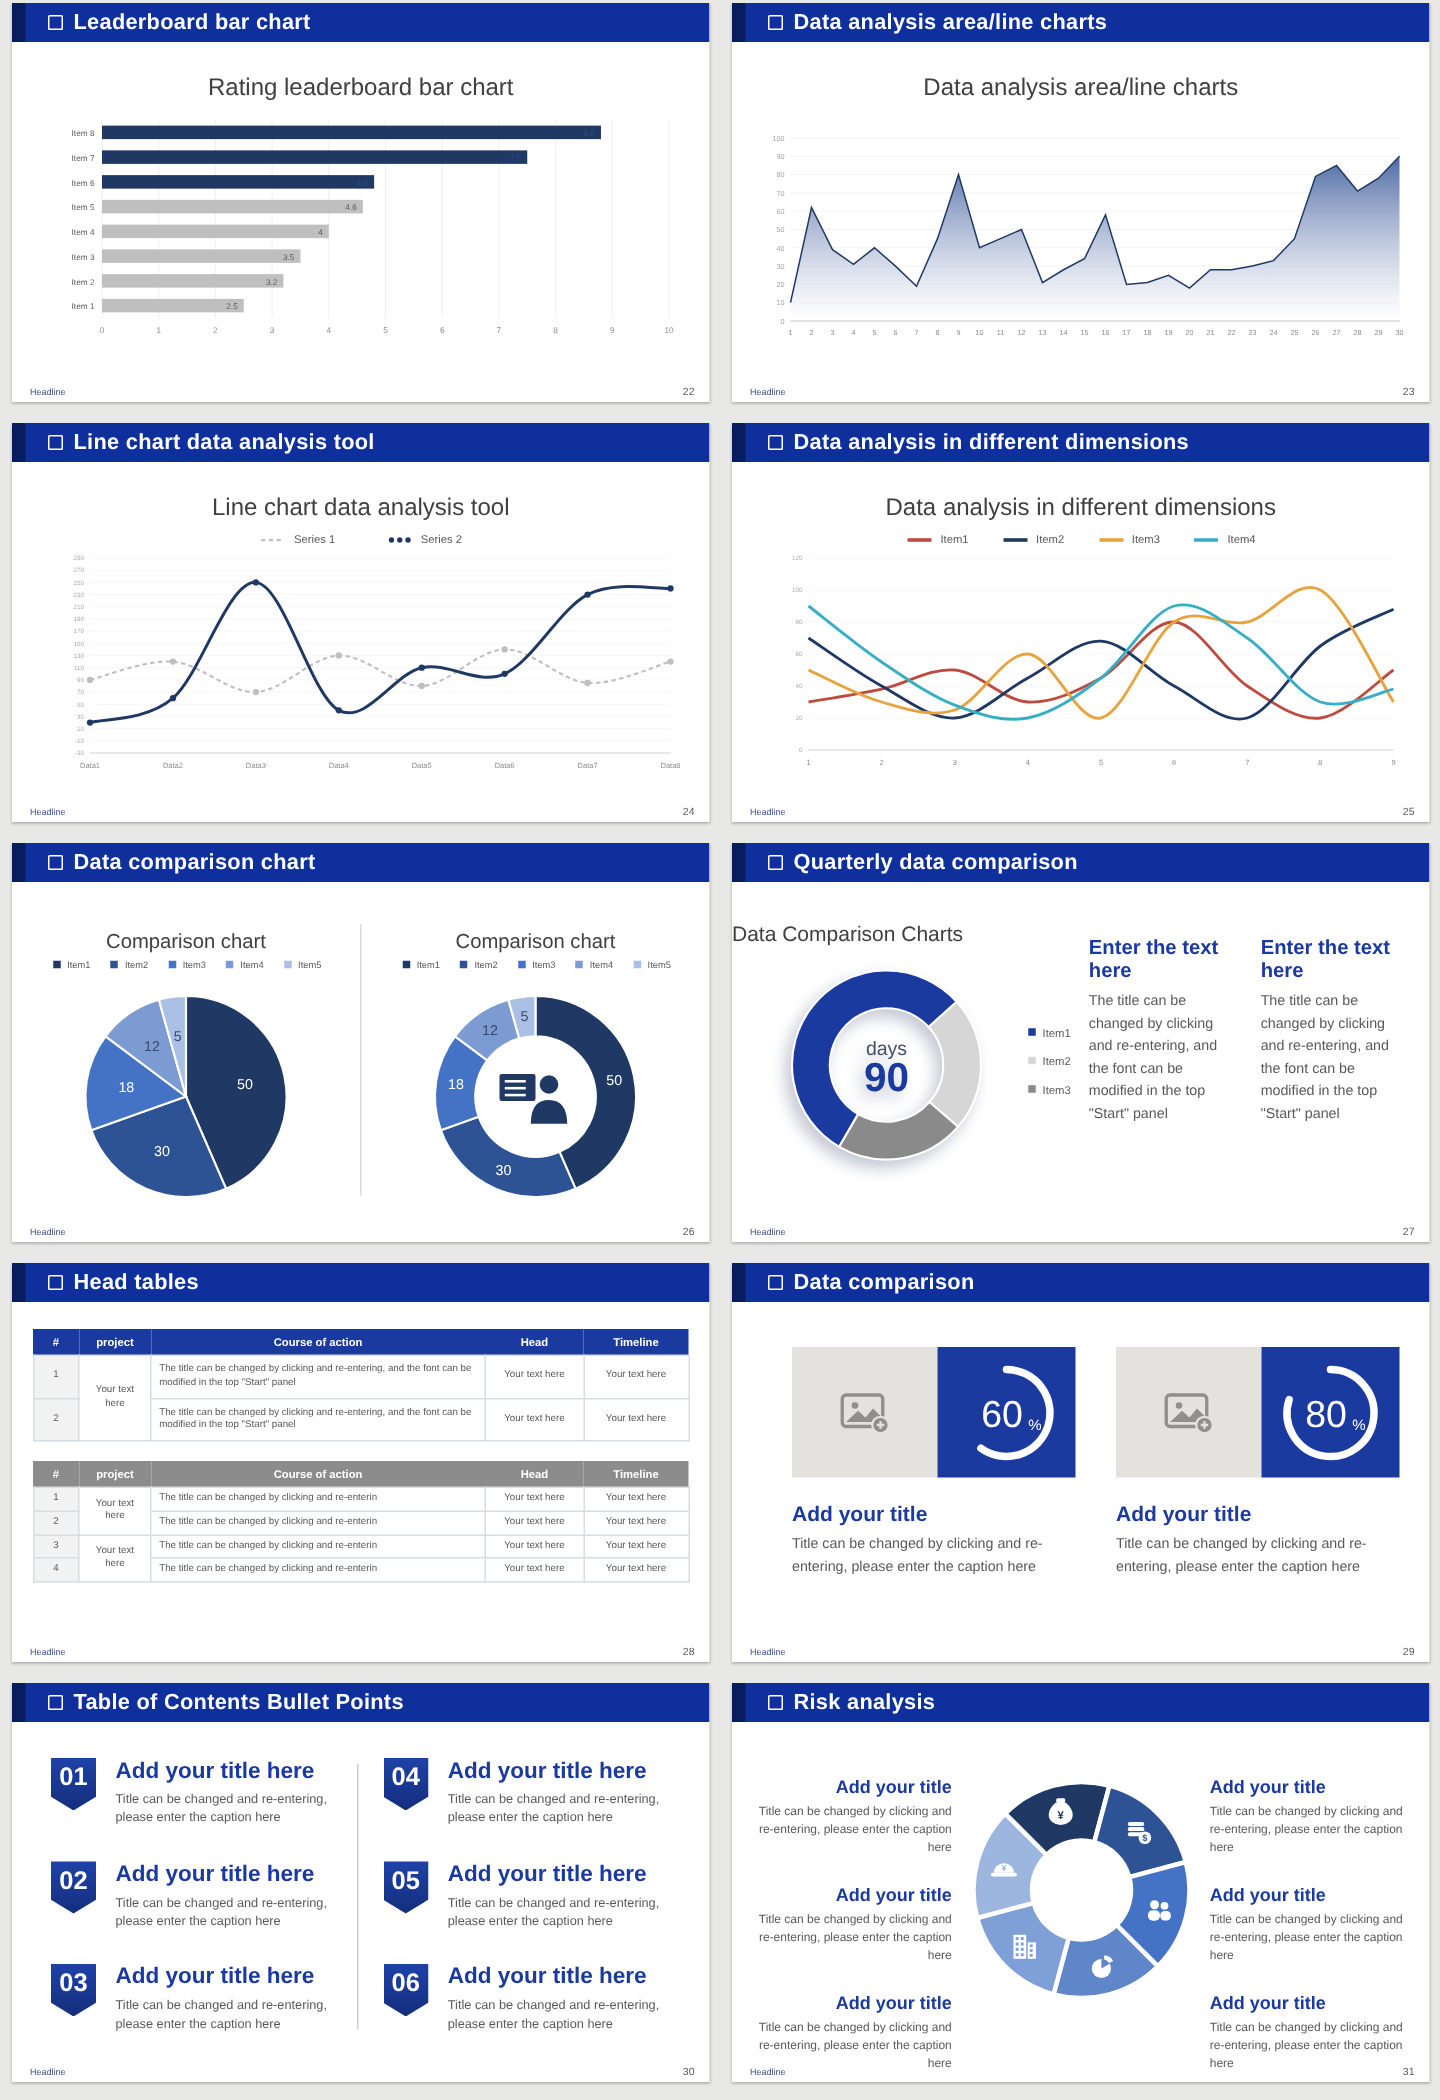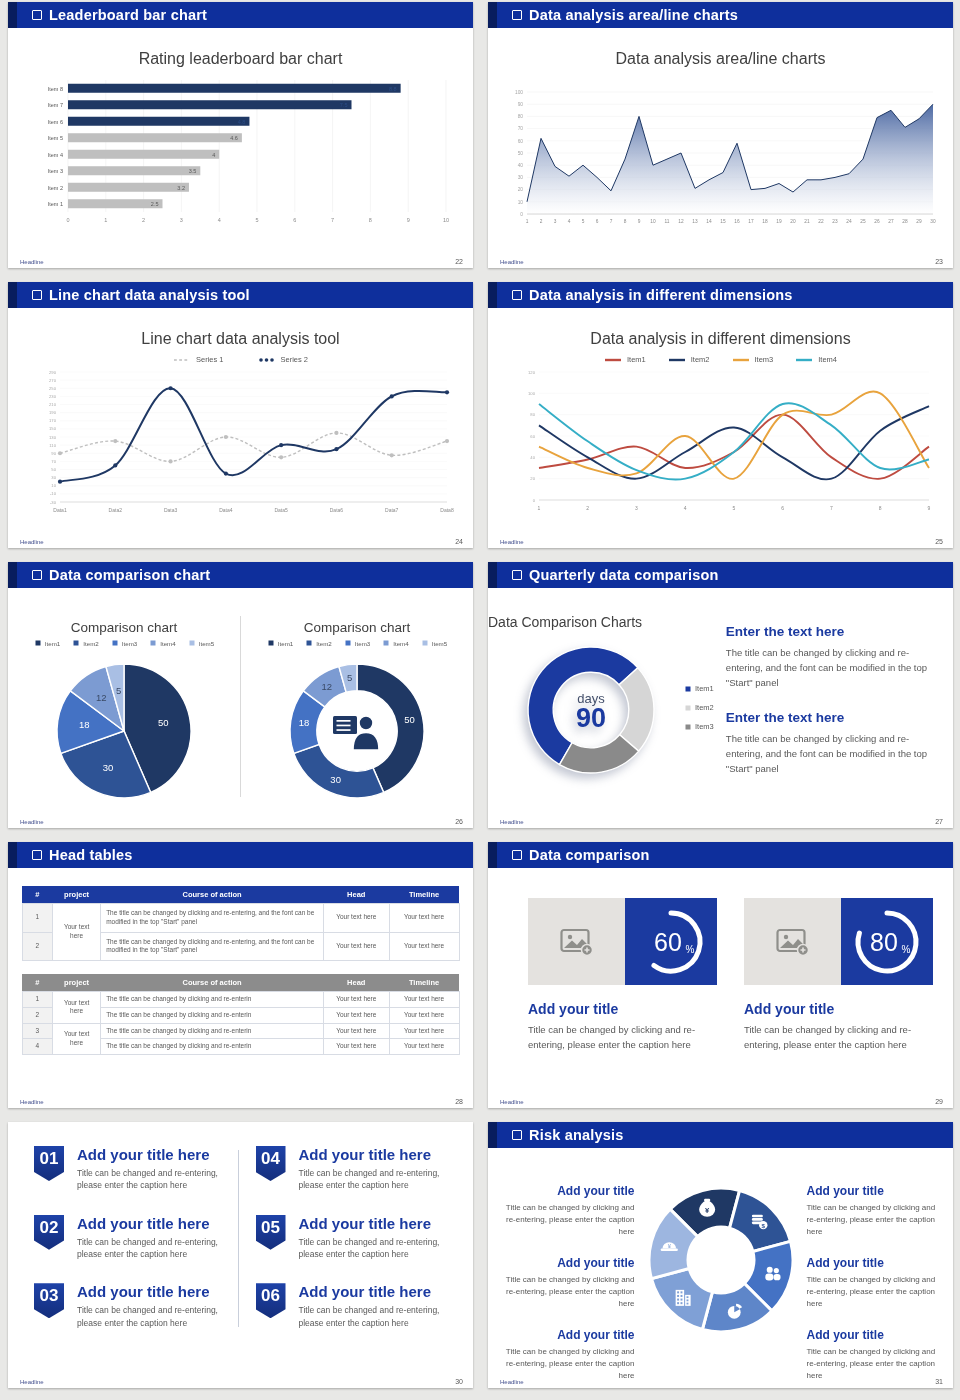--- a/index.html
+++ b/index.html
@@ -12,33 +12,33 @@
   .hsq{width:8px;height:8px;border:1.7px solid #fff;border-radius:1px;margin-right:7px;flex:none}
   .sfoot{position:absolute;left:12px;right:10px;bottom:3px;display:flex;justify-content:space-between;align-items:baseline}
   .brand{font-size:6px;color:#44518F}
   .pageno{font-size:7px;color:#595959}
   .ctitle{text-align:center;font-size:16px;color:#404040;margin-top:22px}
   .chartbox{display:block;margin:8px auto 0}
   svg text{font-family:"Liberation Sans",sans-serif}
   .legend{display:flex;justify-content:center;align-items:center;gap:34px;font-size:7.5px;color:#595959;margin-top:7px}
   .legend.tight{gap:12px;font-size:6.2px;margin-top:4px}
   .legend.vert{flex-direction:column;align-items:flex-start;gap:10px;font-size:7.5px;margin:0}
-  .lgItem{display:flex;align-items:flex-end;gap:3px}
+  .lgItem{display:flex;align-items:center;gap:3px}
   
   .halves{display:flex;margin-top:10px}
   .half{width:50%;display:flex;flex-direction:column;align-items:center}
   .half .ctitle{font-size:13.5px;}
   .vdiv{width:1px;background:#D9D9D9;margin:18px 0 10px}
   
   .qwrap{display:flex;margin-top:6px}
   .qleft{width:53%;position:relative}
   .qtitle{font-size:14px;color:#404040;margin-top:20px}
   .qrow{display:flex;align-items:center;margin-top:2px}
   .dshadow{filter:drop-shadow(-4px 5px 5px rgba(100,110,140,.38))}
-  .qright{width:47%;padding:30px 18px 0 2px;display:flex;flex-direction:column;gap:20px}
+  .qright{width:47%;padding:30px 18px 0 2px;display:flex;gap:20px}
   .block h4{margin:0 0 6px;font-size:13.5px;color:#1B3AA0}
   .block p{margin:0;font-size:9.5px;line-height:1.58;color:#595959}
   
   .tablewrap{margin-top:18px;display:flex;flex-direction:column;gap:13px}
   table.dtable{width:438px;margin:0 auto;border-collapse:collapse;table-layout:fixed}
   .dtable th{color:#fff;font-size:7.5px;font-weight:bold;padding:4px 2px}
   .dtable td{font-size:6.5px;color:#595959;border:1px solid #D8DCE4;padding:3px 5px;text-align:center;background:#fff;line-height:1.35}
   .dtable td.left{text-align:left}
   .dtable td.num{background:#F2F2F2}
   .dtable.t1 td{padding:5px 5px}
@@ -694,20 +694,24 @@
         </div>
       <div class="sfoot">
         <span class="brand">Headline</span>
         <span class="pageno">29</span>
       </div>
     </div>
   </div>
 
   <div class="cell">
     <div class="slide">
+      <div class="shead">
+        <span class="hsq"></span>
+        <span>Table of Contents Bullet Points</span>
+      </div>
       <div class="tocGrid">
           <div class="tocItem">
             <div class="tocBadge">01</div>
             <div>
               <h4>Add your title here</h4>
               <p>Title can be changed and re-entering, please enter the caption here</p>
             </div>
           </div>
           <div class="tocItem">
             <div class="tocBadge">02</div>

